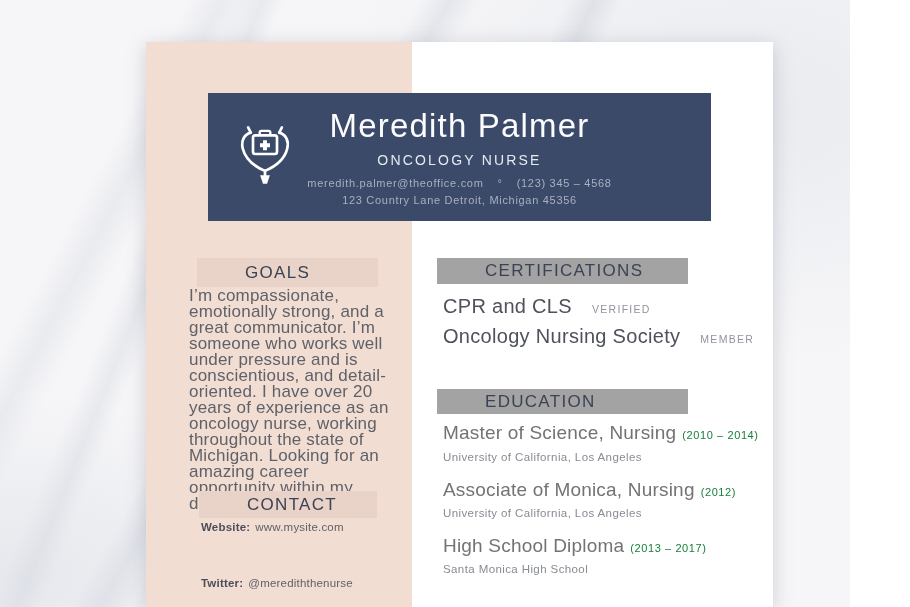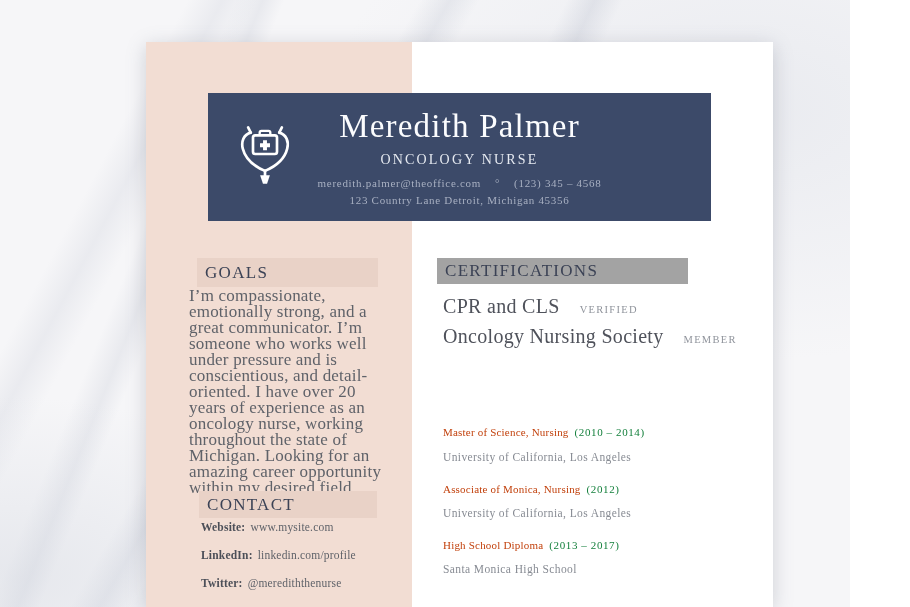--- a/index.html
+++ b/index.html
@@ -12,21 +12,20 @@
     position: relative;
     width: 850px; height: 607px;
     background-color: #f6f6f8;
     background-image:
       radial-gradient(700px 420px at 88% 18%, rgba(213,217,226,.38), transparent 60%),
       radial-gradient(500px 300px at 2% 95%, rgba(210,214,223,.45), transparent 60%),
       linear-gradient(295deg, transparent 45%, rgba(197,201,213,.42) 47.5%, transparent 50%),
       linear-gradient(300deg, transparent 60%, rgba(203,207,218,.38) 62.5%, transparent 65%),
       linear-gradient(118deg, transparent 16%, rgba(208,211,221,.32) 19%, transparent 22%),
       linear-gradient(292deg, transparent 74%, rgba(200,204,215,.3) 76%, transparent 78.5%);
-    font-family: Liberation Serif, serif;
   }
   .page {
     position: absolute;
     left: 146px; top: 42px;
     width: 627px; height: 565px;
     background: #ffffff;
     box-shadow: 0 4px 18px rgba(100,106,125,.28);
   }
   .sidebar-bg {
     position: absolute;
@@ -79,20 +78,21 @@
     position: absolute;
     display: flex;
     align-items: center;
     padding-left: 8px;
     box-sizing: border-box;
   }
   .bar .bar-label {
     font-size: 17px;
     letter-spacing: 1.3px;
     color: #3b4255;
+    margin-left: 40px;
   }
   .bar.pink { background: #e9d2c7; }
   .bar.gray { background: #a3a3a3; }
   .goals-bar   { left: 51px;  top: 216px; width: 181px; height: 29px; }
   .contact-bar { left: 53px;  top: 449px; width: 178px; height: 27px; }
   .cert-bar    { left: 291px; top: 216px; width: 251px; height: 26px; }
   .edu-bar     { left: 291px; top: 347px; width: 251px; height: 25px; }
   .goals-text {
     position: absolute;
     left: 43px; top: 246px;
@@ -133,23 +133,23 @@
     margin-left: 20px;
   }
   .cert-row-0 { top: 253px; }
   .cert-row-1 { top: 283px; }
   .degree-row {
     position: absolute;
     left: 297px;
     white-space: nowrap;
   }
   .degree-row .degree {
-    font-size: 11px;
+    font-size: 19px;
     letter-spacing: .2px;
-    color: #c2410c;
+    color: #737373;
   }
   .degree-row .dates {
     font-size: 11px;
     letter-spacing: .6px;
     color: #15803d;
     margin-left: 6px;
   }
   .school-row {
     position: absolute;
     left: 297px;
@@ -202,37 +202,37 @@
       <span class="bar-label">GOALS</span>
     </div>
     <p class="goals-text">I’m compassionate, emotionally strong, and a great communicator. I’m someone who works well under pressure and is conscientious, and detail-oriented. I have over 20 years of experience as an oncology nurse, working throughout the state of Michigan. Looking for an amazing career opportunity within my desired field.</p>
 
     <div class="bar pink contact-bar">
       <span class="bar-label">CONTACT</span>
     </div>
     <div class="contact-row c-row-0">
       <span class="c-label">Website:</span><span class="c-value">www.mysite.com</span>
     </div>
-    <div class="contact-row c-row-1">
-      <span class="c-label">LinkedIn:</span><span class="c-value">linkedin.com/profile</span>
-    </div>
     <div class="contact-row c-row-2">
       <span class="c-label">Twitter:</span><span class="c-value">@merediththenurse</span>
     </div>
 
     <div class="bar gray cert-bar">
       <span class="bar-label">CERTIFICATIONS</span>
     </div>
     <div class="cert-row cert-row-0">
       <span class="cert-name">CPR and CLS</span><span class="cert-tag">VERIFIED</span>
     </div>
     <div class="cert-row cert-row-1">
       <span class="cert-name">Oncology Nursing Society</span><span class="cert-tag">MEMBER</span>
     </div>
 
+    <div class="bar gray edu-bar">
+      <span class="bar-label">EDUCATION</span>
+    </div>
     <div class="degree-row edu-0-degree">
       <span class="degree">Master of Science, Nursing</span><span class="dates">(2010 – 2014)</span>
     </div>
     <div class="school-row edu-0-school">University of California, Los Angeles</div>
     <div class="degree-row edu-1-degree">
       <span class="degree">Associate of Monica, Nursing</span><span class="dates">(2012)</span>
     </div>
     <div class="school-row edu-1-school">University of California, Los Angeles</div>
     <div class="degree-row edu-2-degree">
       <span class="degree">High School Diploma</span><span class="dates">(2013 – 2017)</span>

